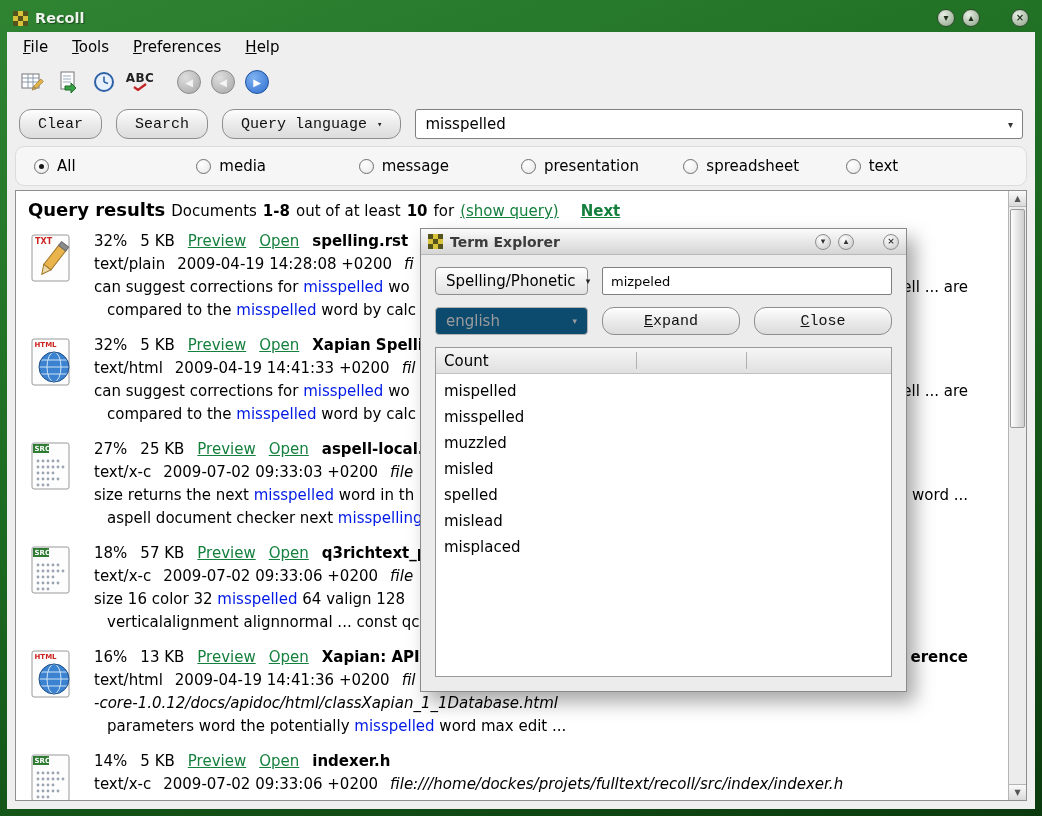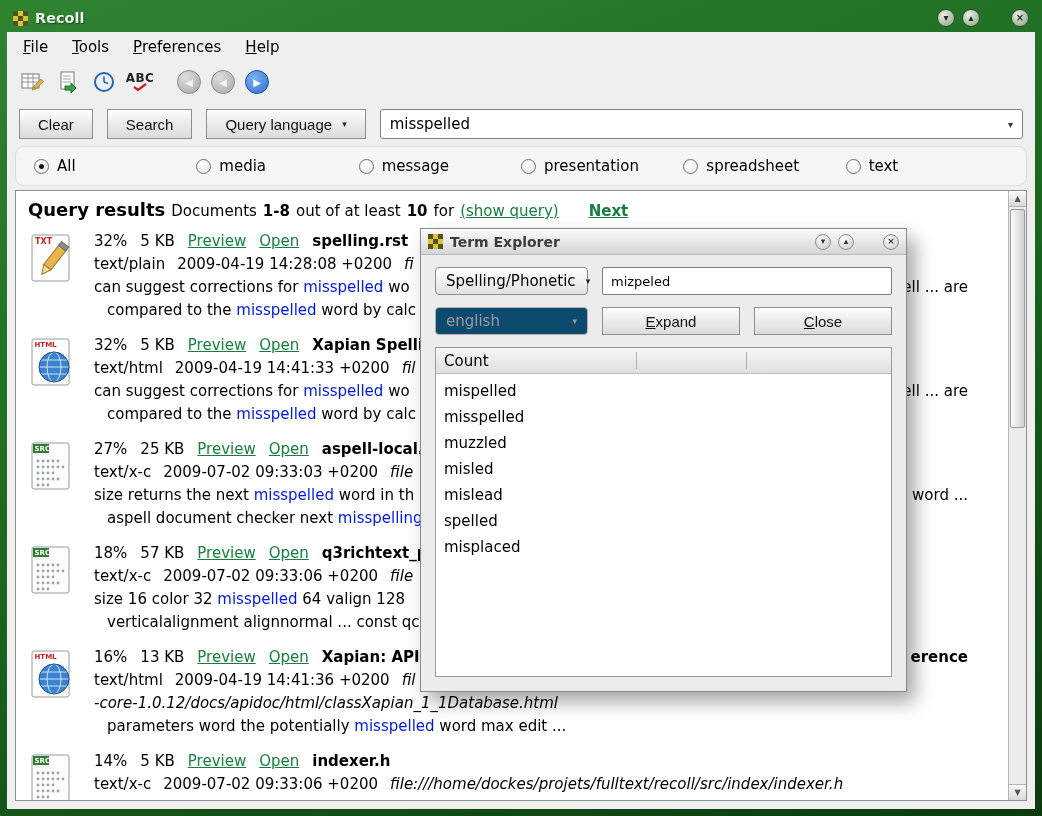--- a/index.html
+++ b/index.html
@@ -34,43 +34,43 @@
   .abc-box .abc-txt { font-size:12px; font-weight:bold; letter-spacing:0.5px; color:#222; line-height:10px; }
   .nav-circle { width:24px; height:24px; border-radius:50%; display:flex; align-items:center; justify-content:center;
     font-size:10px; color:#fff; }
   .nav-circle.first { margin-left:14px; }
   .nav-circle.disabled { background:radial-gradient(circle at 35% 30%,#dedede,#a6a6a6); border:1px solid #8b8b8b; color:#f4f4f4; }
   .nav-circle.enabled { background:radial-gradient(circle at 35% 30%,#7db1f0,#2f6fd0); border:1px solid #1d4f9e; }
   
   .search-row { height:44px; flex:none; display:flex; align-items:center; gap:14px; padding:0 12px; }
   .btn {
     background:linear-gradient(180deg,#fefefe,#e9e9e9 55%,#dcdcdc);
-    border:1px solid #8e8e8e; border-radius:0; height:30px; padding:0 18px;
-    font-size:15px; font-family:Liberation Sans, sans-serif; color:#111; display:inline-flex; align-items:center; justify-content:center;
+    border:1px solid #8e8e8e; border-radius:12px; height:30px; padding:0 18px;
+    font-size:15px; font-family:Liberation Mono, monospace; color:#111; display:inline-flex; align-items:center; justify-content:center;
   }
   .combo-btn { gap:10px; justify-content:flex-start; }
   .combo-arrow { font-size:9px; color:#222; }
   .query-combo { flex:1; height:30px; background:#fff; border:1px solid #7f7f7f; border-radius:3px;
     display:flex; align-items:center; padding:0 9px; font-size:15px; }
   .query-combo .arrow { margin-left:auto; font-size:10px; color:#333; }
   
   .radio-row { height:40px; flex:none; display:flex; align-items:center; padding:0 18px; margin:0 8px;
     background:#f6f6f6; border:1px solid #dcdcdc; border-radius:9px; }
   .radio-item { display:flex; align-items:center; gap:8px; width:165px; }
   .radio { width:15px; height:15px; border-radius:50%; border:1px solid #6f6f6f;
     background:radial-gradient(circle at 35% 30%,#fff,#e7e7e7); position:relative; flex:none; }
   .radio.checked::after { content:""; position:absolute; inset:4px; border-radius:50%; background:#161616; }
   
   .results-frame { flex:1; min-height:0; margin:4px 8px 8px; background:#fff; border:1px solid #8f8f8f; position:relative; overflow:hidden; }
   .results-content { position:absolute; inset:0 18px 0 0; padding:8px 14px 0 12px; overflow:hidden; }
   .results-header { display:flex; align-items:baseline; gap:6px; margin-bottom:10px; }
   .qr-title { font-size:18px; font-weight:bold; margin-right:0; }
   .bold { font-weight:bold; }
   .lnk { color:#15803d; text-decoration:underline; cursor:pointer; }
-  .next-lnk { margin-left:24px; }
+  .next-lnk { margin-left:16px; }
   .result { display:flex; gap:16px; margin-bottom:12px; }
   .result-icon { width:50px; flex:none; padding-top:2px; }
   .result-body { flex:1; min-width:0; line-height:23px; }
   .rline { display:flex; align-items:baseline; }
   .rline.l1 { gap:13px; }
   .mime-line { gap:12px; }
   .lwrap { white-space:pre-wrap; }
   .rfrag { margin-left:auto; margin-right:26px; white-space:pre; }
   .ttl { font-weight:bold; }
   .hl { color:#0019e6; }
@@ -557,24 +557,24 @@
           <div class="tt-row">
             <span class="t-term">misspelled</span>
           </div>
           <div class="tt-row">
             <span class="t-term">muzzled</span>
           </div>
           <div class="tt-row">
             <span class="t-term">misled</span>
           </div>
           <div class="tt-row">
+            <span class="t-term">spelled</span>
+          </div>
+          <div class="tt-row">
             <span class="t-term">mislead</span>
-          </div>
-          <div class="tt-row">
-            <span class="t-term">spelled</span>
           </div>
           <div class="tt-row">
             <span class="t-term">misplaced</span>
           </div>
         </div>
     </div>
   </div>
 </div>
 
 </body></html>

